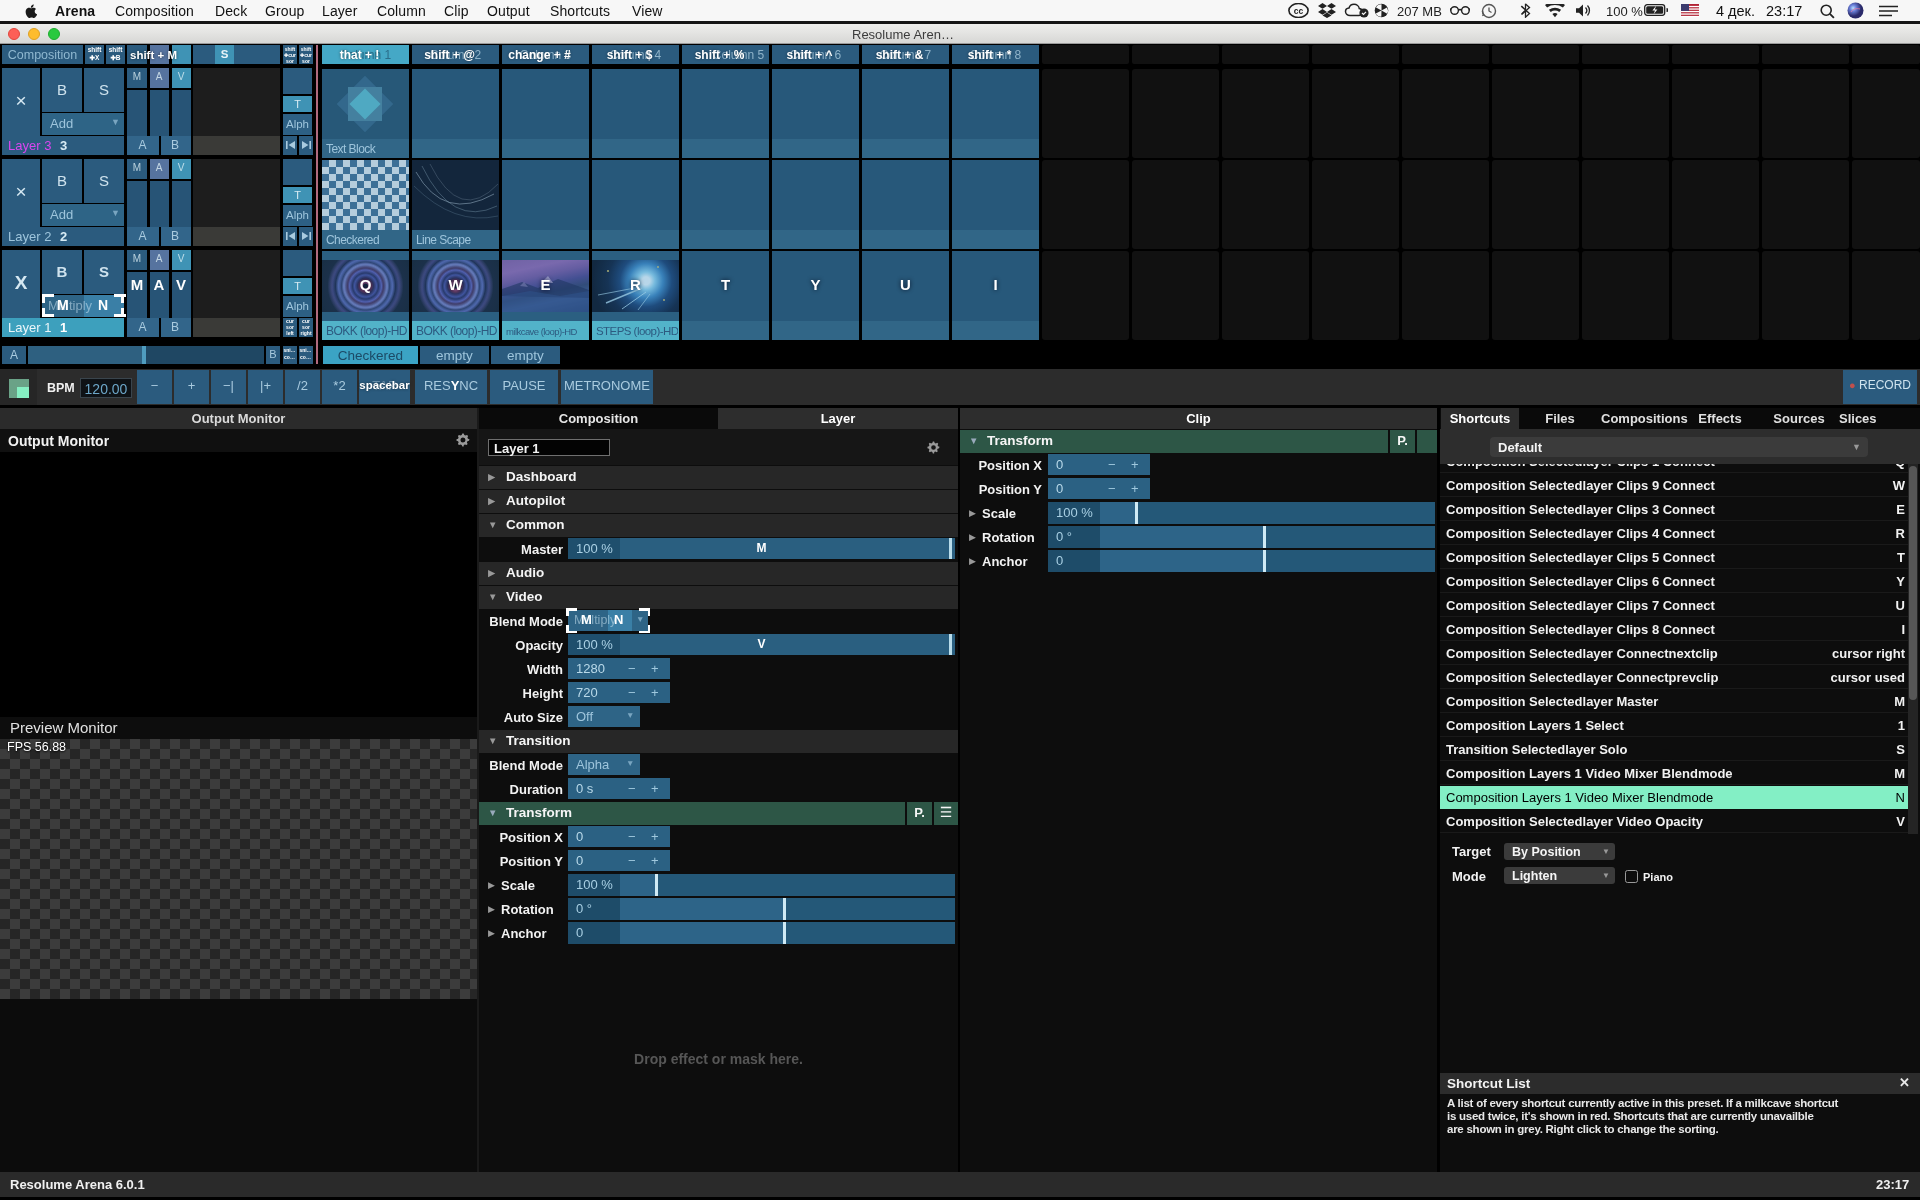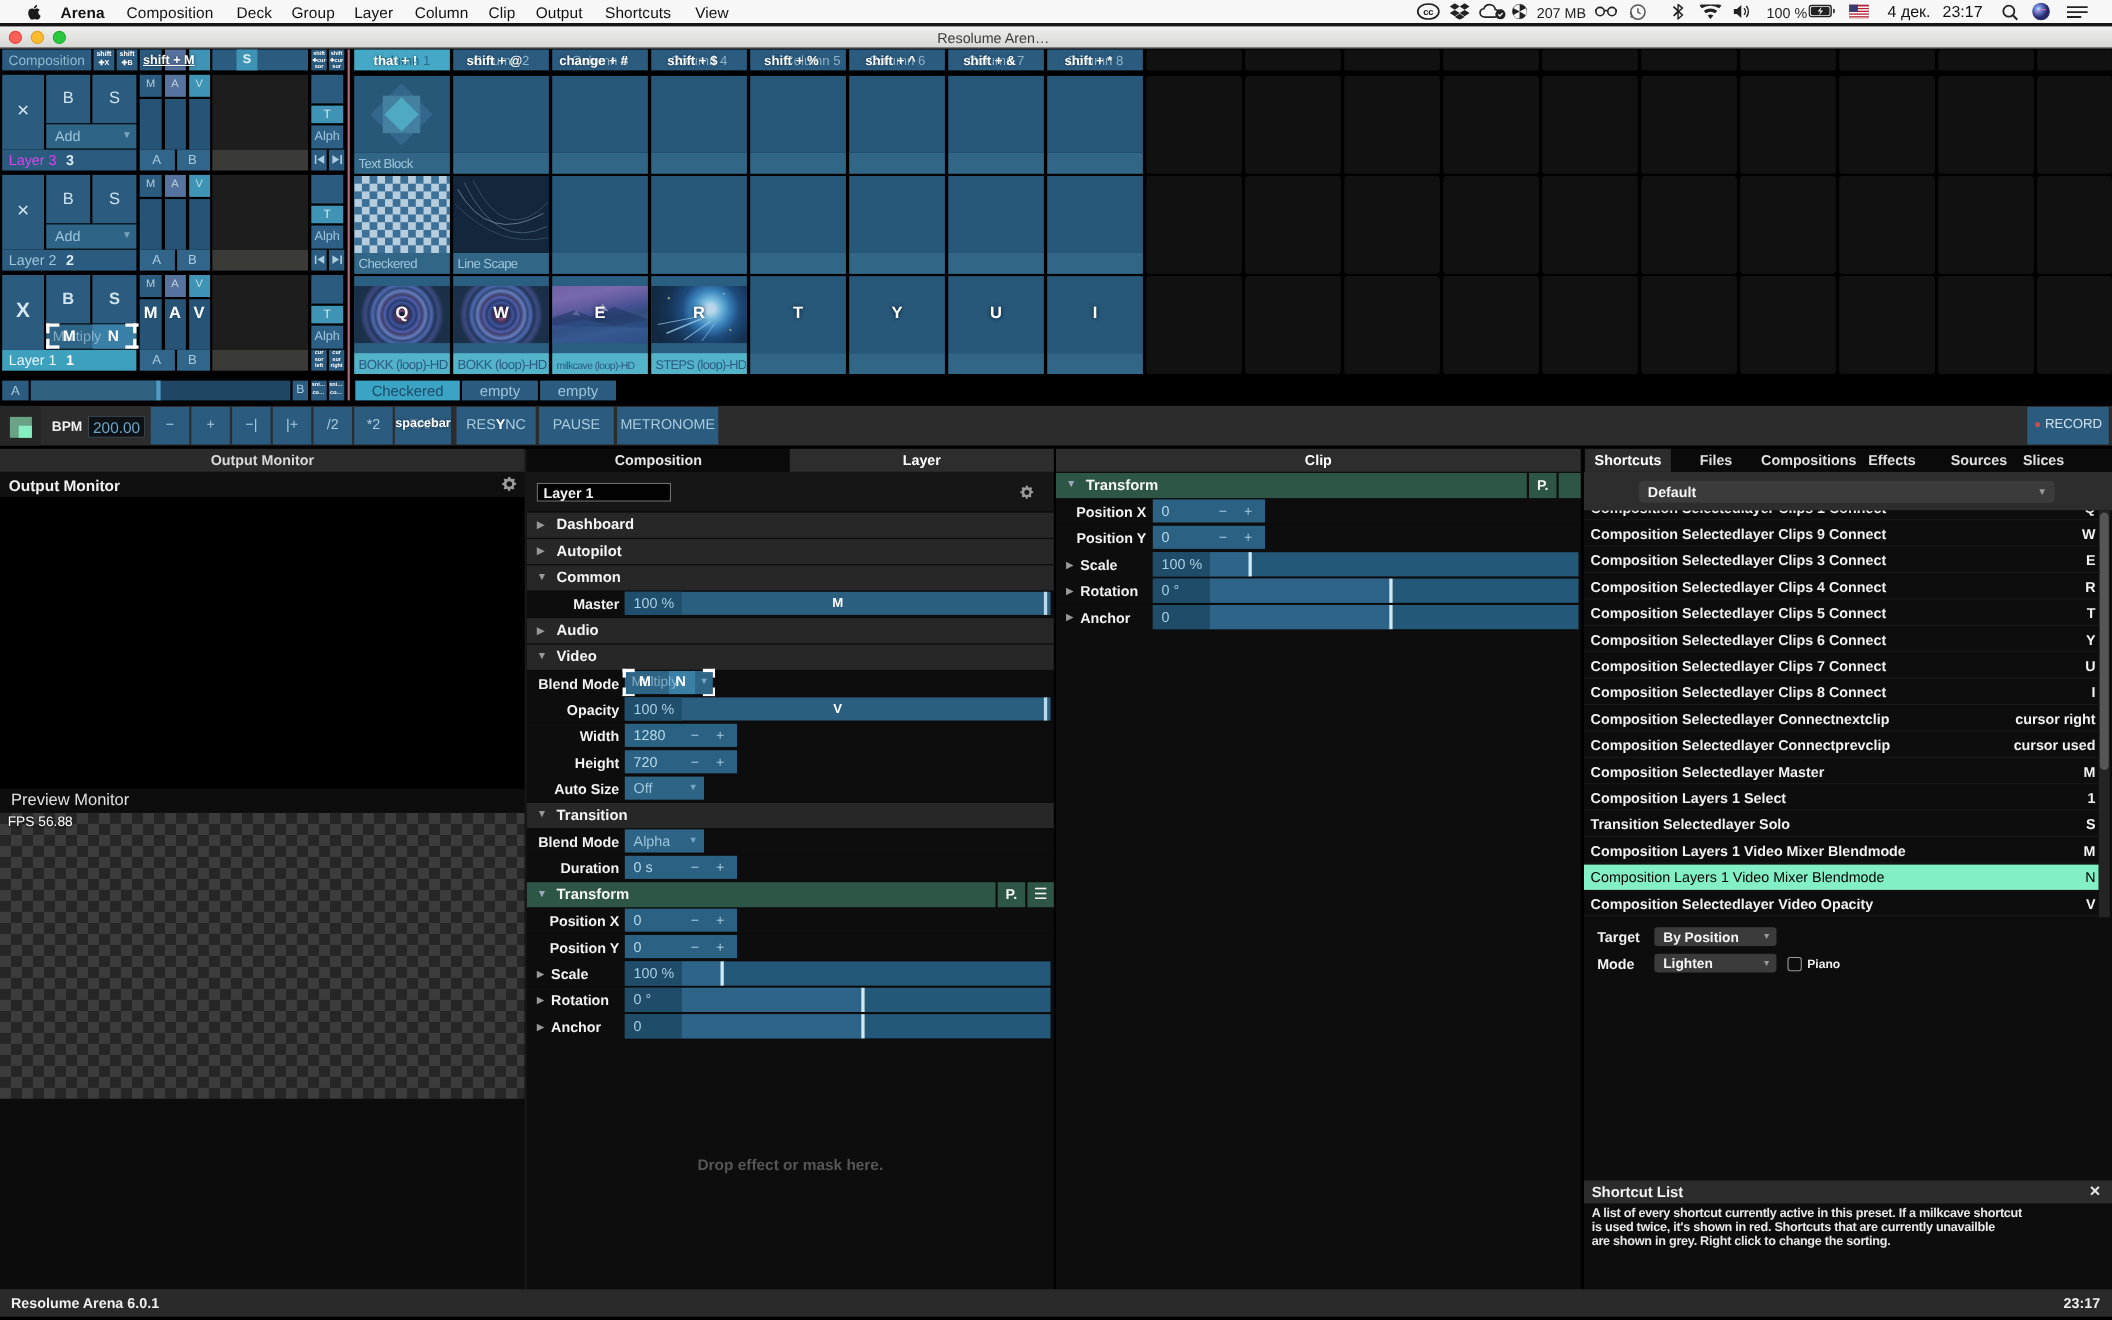--- a/index.html
+++ b/index.html
@@ -105,21 +105,21 @@
 <div style="position:absolute;left:852px;top:26.5px;font-size:13px;color:#3c3c3c;">Resolume Aren…</div>
 <div style="position:absolute;left:2px;top:45px;width:81px;height:19px;background:#2b5b7e;"></div>
 <div style="position:absolute;left:2px;top:48px;width:81px;text-align:center;font-size:12.5px;color:#8fb8d0;">Composition</div>
 <div style="position:absolute;left:85px;top:45px;width:19px;height:19px;background:#2b5b7e;"></div>
 <div style="position:absolute;left:85px;top:46px;width:19px;text-align:center;font-size:6.5px;font-weight:bold;color:#fff;line-height:1.25;">shift<br>✚X</div>
 <div style="position:absolute;left:106px;top:45px;width:19px;height:19px;background:#2b5b7e;"></div>
 <div style="position:absolute;left:106px;top:46px;width:19px;text-align:center;font-size:6.5px;font-weight:bold;color:#fff;line-height:1.25;">shift<br>✚B</div>
 <div style="position:absolute;left:127px;top:45px;width:20px;height:19px;background:#2b5b7e;"></div>
 <div style="position:absolute;left:149.5px;top:45px;width:19px;height:19px;background:#56739f;"></div>
 <div style="position:absolute;left:171.5px;top:45px;width:19.5px;height:19px;background:#3f93b5;"></div>
-<div style="position:absolute;left:130px;top:48.5px;font-size:11.5px;font-weight:bold;color:#fff;white-space:nowrap;text-shadow:0 0 3px rgba(0,0,0,.6);text-decoration:underline;">shift + M</div>
+<div style="position:absolute;left:130px;top:48.5px;font-size:11.5px;font-weight:bold;color:#fff;white-space:nowrap;text-shadow:0 0 3px rgba(0,0,0,.6);">shift + M</div>
 <div style="position:absolute;left:193px;top:45px;width:87px;height:19px;background:#2b5b7e;"></div>
 <div style="position:absolute;left:215px;top:45px;width:19px;height:19px;background:#3f93b5;"></div>
 <div style="position:absolute;left:215px;top:48px;width:19px;text-align:center;font-size:11.5px;font-weight:bold;color:#e8f4f8;">S</div>
 <div style="position:absolute;left:283px;top:45px;width:14px;height:19px;background:#2b5b7e;"></div>
 <div style="position:absolute;left:283px;top:45.5px;width:14px;text-align:center;font-size:5px;font-weight:bold;color:#fff;line-height:1.2;">shift<br>✚cur<br>sor</div>
 <div style="position:absolute;left:299px;top:45px;width:14px;height:19px;background:#2b5b7e;"></div>
 <div style="position:absolute;left:299px;top:45.5px;width:14px;text-align:center;font-size:5px;font-weight:bold;color:#fff;line-height:1.2;">shift<br>✚cur<br>sor</div>
 <div style="position:absolute;left:315.5px;top:45px;width:2.5px;height:319px;background:#b06a7e;"></div>
 <div style="position:absolute;left:322px;top:45px;width:87px;height:19px;background:#45a8c6;"></div>
 <div style="position:absolute;left:322px;top:48px;width:87px;text-align:center;font-size:12px;color:#2a6e8a;">Column 1</div>
@@ -447,21 +447,21 @@
 <div style="position:absolute;left:420px;top:346px;width:69px;height:18px;background:#2b5b7e;"></div>
 <div style="position:absolute;left:420px;top:347.5px;width:69px;text-align:center;font-size:13.5px;color:#9ec5dc;">empty</div>
 <div style="position:absolute;left:491px;top:346px;width:69px;height:18px;background:#2b5b7e;"></div>
 <div style="position:absolute;left:491px;top:347.5px;width:69px;text-align:center;font-size:13.5px;color:#9ec5dc;">empty</div>
 <div style="position:absolute;left:0px;top:369px;width:1920px;height:36px;background:#2c2c2c;"></div>
 <div style="position:absolute;left:0px;top:369px;width:37px;height:36px;background:#262626;"></div>
 <div style="position:absolute;left:9px;top:379px;width:20px;height:19px;background:#6aa287;"></div>
 <div style="position:absolute;left:17px;top:387px;width:12px;height:11px;background:#86efc2;"></div>
 <div style="position:absolute;left:47px;top:381px;font-size:12.5px;font-weight:bold;color:#f0f0f0;">BPM</div>
 <div style="position:absolute;left:80px;top:378px;width:52px;height:20px;background:#0e1216;border:1px solid #3a454d;"></div>
-<div style="position:absolute;left:80px;top:381px;width:52px;text-align:center;font-size:14px;color:#6ca6c8;">200.00</div>
+<div style="position:absolute;left:80px;top:381px;width:52px;text-align:center;font-size:14px;color:#6ca6c8;">120.00</div>
 <div style="position:absolute;left:137px;top:370px;width:35px;height:34px;background:#2b5b7e;"></div>
 <div style="position:absolute;left:137px;top:378px;width:35px;text-align:center;font-size:13px;color:#a9cbdf;">−</div>
 <div style="position:absolute;left:174px;top:370px;width:35px;height:34px;background:#2b5b7e;"></div>
 <div style="position:absolute;left:174px;top:378px;width:35px;text-align:center;font-size:13px;color:#a9cbdf;">+</div>
 <div style="position:absolute;left:211px;top:370px;width:35px;height:34px;background:#2b5b7e;"></div>
 <div style="position:absolute;left:211px;top:378px;width:35px;text-align:center;font-size:13px;color:#a9cbdf;">−|</div>
 <div style="position:absolute;left:248px;top:370px;width:35px;height:34px;background:#2b5b7e;"></div>
 <div style="position:absolute;left:248px;top:378px;width:35px;text-align:center;font-size:13px;color:#a9cbdf;">|+</div>
 <div style="position:absolute;left:285px;top:370px;width:35px;height:34px;background:#2b5b7e;"></div>
 <div style="position:absolute;left:285px;top:378px;width:35px;text-align:center;font-size:13px;color:#a9cbdf;">/2</div>

